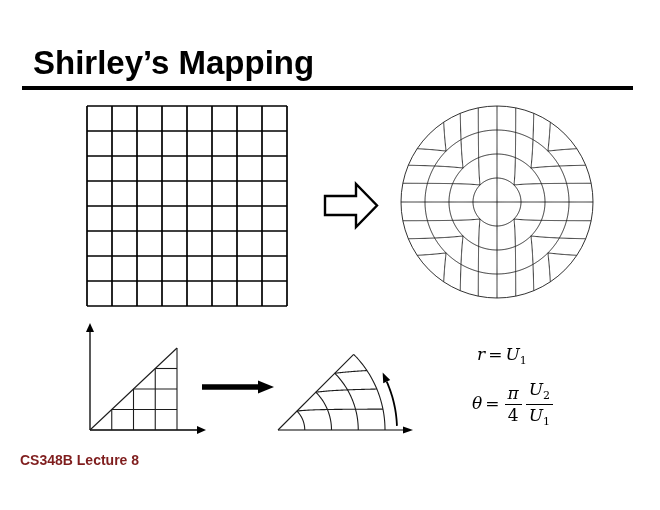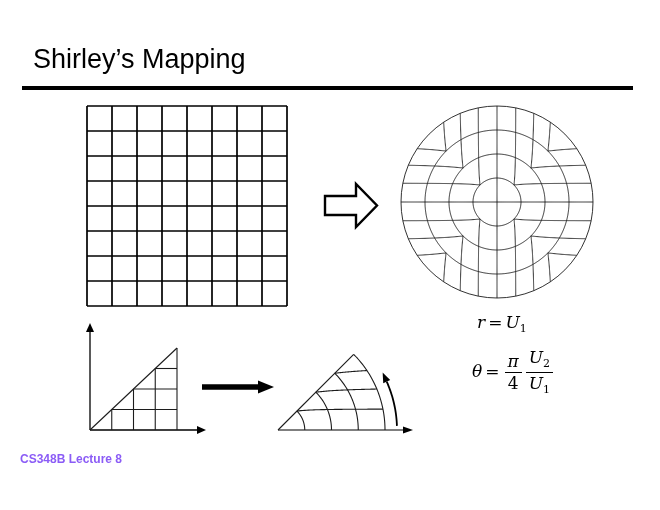--- a/index.html
+++ b/index.html
@@ -1,36 +1,36 @@
 <!DOCTYPE html>
 <html><head>
 <meta charset="utf-8">
 <style>
   html,body{margin:0;padding:0;background:#fff;}
   .slide{position:relative;width:660px;height:510px;background:#ffffff;font-family:"Liberation Sans",sans-serif;overflow:hidden;}
-  .title{position:absolute;left:33px;top:44px;font-size:27px;font-weight:normal;color:#000;}
+  .title{position:absolute;left:33px;top:44px;font-size:33px;font-weight:bold;color:#000;}
   .rule{position:absolute;left:22px;top:86px;width:611px;height:4px;background:#000;}
   .fig{position:absolute;}
   #fig-square{left:85px;top:104px;}
   #fig-arrow-block{left:321px;top:180px;}
   #fig-disk{left:392px;top:97px;}
   #fig-triangle{left:75px;top:318px;}
   #fig-arrow-thick{left:200px;top:380px;}
   #fig-sector{left:268px;top:344px;}
-  .equations{position:absolute;left:472px;top:312px;color:#000;}
+  .equations{position:absolute;left:472px;top:344px;color:#000;}
   .eq{font-family:"DejaVu Serif","Liberation Serif",serif;font-size:17px;color:#000;}
   .eq1{padding-left:5px;}
   .eq2{margin-top:13px;}
   .it{font-style:italic;}
   .rel{padding:0 3px;}
   .eq sub{font-size:11px;}
   .frac{display:inline-block;text-align:center;vertical-align:middle;margin:0 2px;line-height:1.15;}
   .num{display:block;border-bottom:1.2px solid #000;padding:0 3px 1px;}
   .den{display:block;padding:1px 3px 0;}
-  .footer{position:absolute;top:452px;font-size:12px;font-weight:bold;color:#8b5cf6;}
+  .footer{position:absolute;top:452px;font-size:14px;font-weight:bold;color:#7f1d1d;}
   .footer-left{left:20px;}
   .footer-right{right:53px;}
 </style>
 </head>
 <body>
 
 <div class="slide">
   <div class="title">Shirley’s Mapping</div>
   <div class="rule"></div>
 

